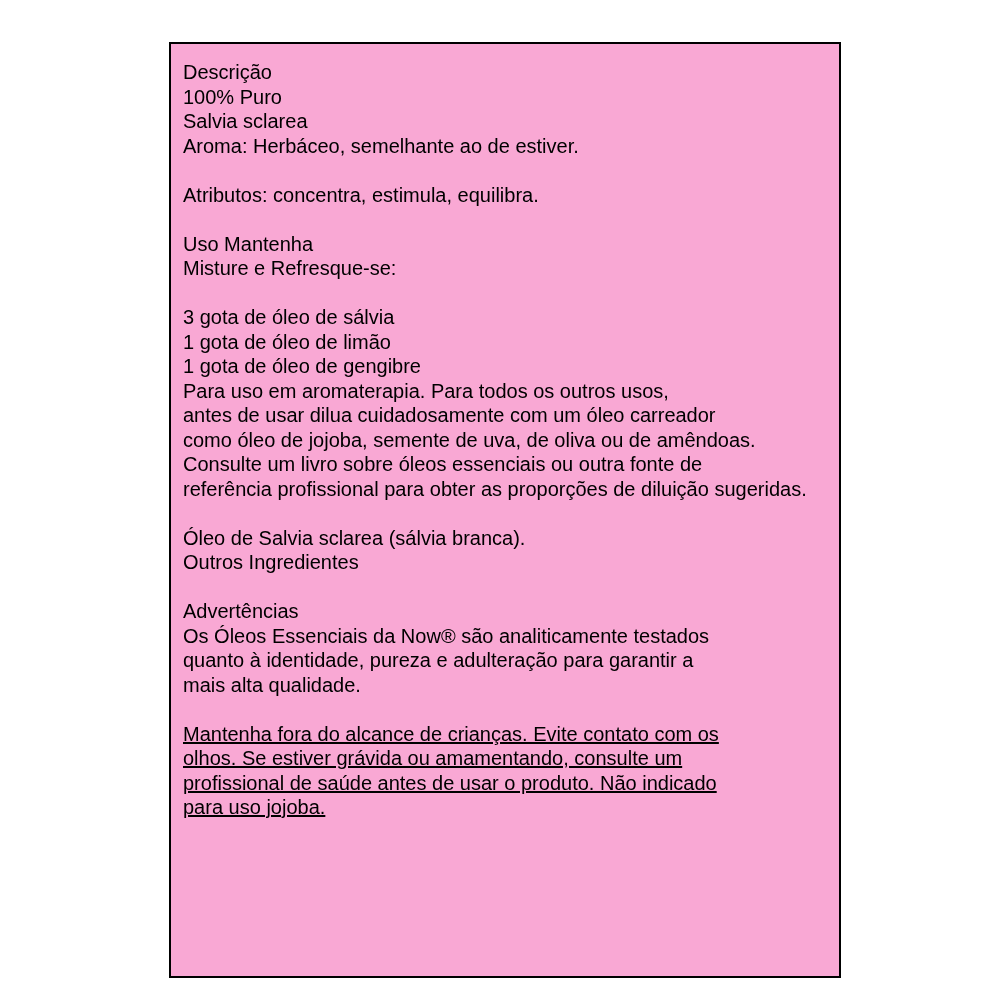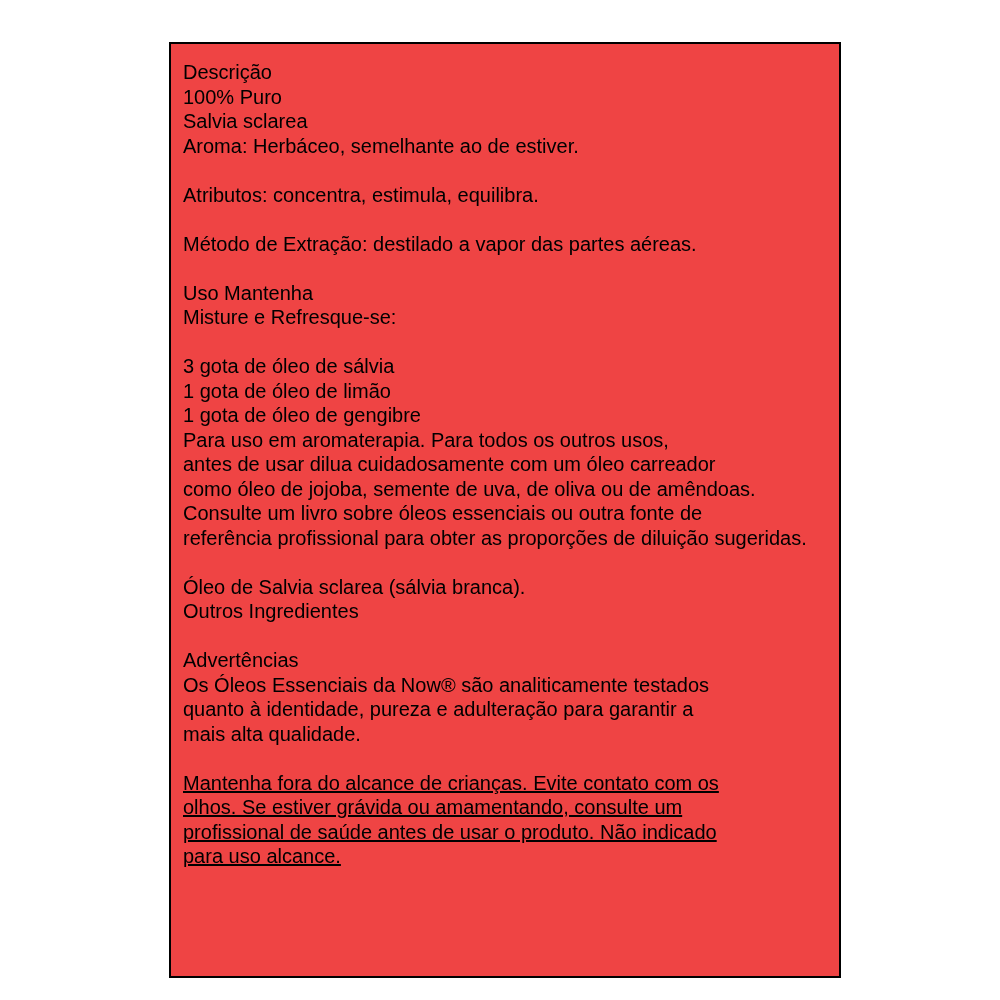--- a/index.html
+++ b/index.html
@@ -15,21 +15,21 @@
     overflow: hidden;
   }
   .label-box {
     position: absolute;
     left: 169px;
     top: 42px;
     width: 672px;
     height: 936px;
     box-sizing: border-box;
     border: 2px solid #000000;
-    background: #ef4444;
+    background: #f9a8d4;
     padding: 16px 8px 0 12px;
     overflow: hidden;
   }
   .section {
     margin: 0 0 24.5px 0;
   }
   .section:last-child {
     margin-bottom: 0;
     text-decoration: underline;
   }
@@ -49,23 +49,20 @@
     <div class="line">Descrição</div>
     <div class="line">100% Puro</div>
     <div class="line">Salvia sclarea</div>
     <div class="line">Aroma: Herbáceo, semelhante ao de estiver.</div>
   </div>
 
   <div class="section">
     <div class="line">Atributos: concentra, estimula, equilibra.</div>
   </div>
 
-  <div class="section">
-    <div class="line">Método de Extração: destilado a vapor das partes aéreas.</div>
-  </div>
 
   <div class="section">
     <div class="line">Uso Mantenha</div>
     <div class="line">Misture e Refresque-se:</div>
   </div>
 
   <div class="section">
     <div class="line">3 gota de óleo de sálvia</div>
     <div class="line">1 gota de óleo de limão</div>
     <div class="line">1 gota de óleo de gengibre</div>
@@ -86,16 +83,16 @@
     <div class="line">Os Óleos Essenciais da Now® são analiticamente testados</div>
     <div class="line">quanto à identidade, pureza e adulteração para garantir a</div>
     <div class="line">mais alta qualidade.</div>
   </div>
 
 
   <div class="section">
     <div class="line">Mantenha fora do alcance de crianças. Evite contato com os</div>
     <div class="line">olhos. Se estiver grávida ou amamentando, consulte um</div>
     <div class="line">profissional de saúde antes de usar o produto. Não indicado</div>
-    <div class="line">para uso alcance.</div>
+    <div class="line">para uso jojoba.</div>
   </div>
 
 </div>
 
 </body></html>

